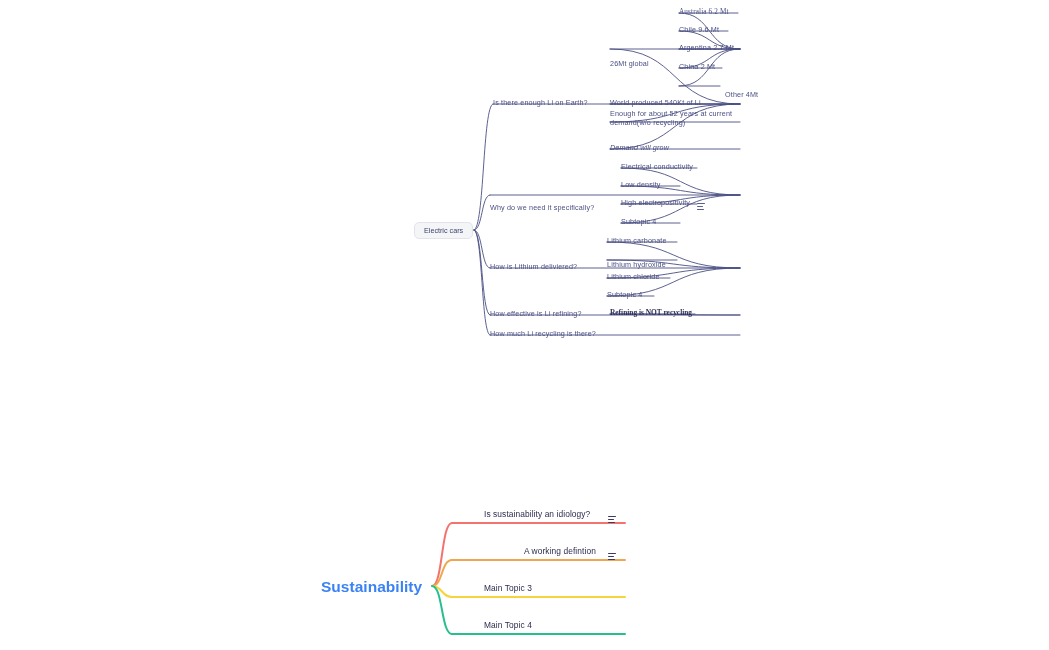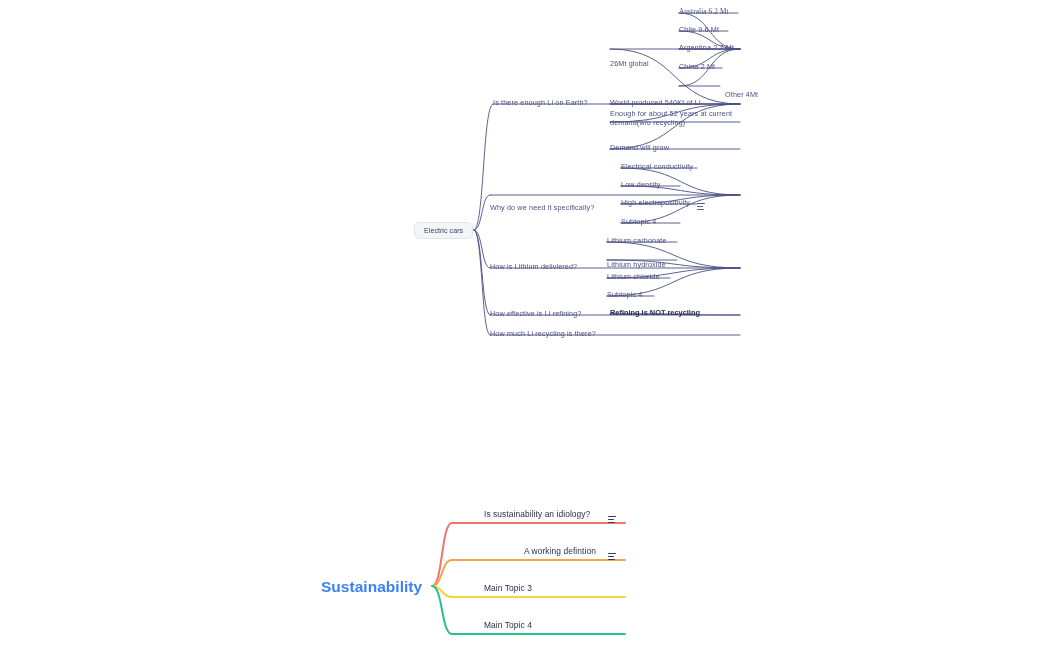--- a/index.html
+++ b/index.html
@@ -132,38 +132,38 @@
       <div class="root-box" style="left: 414px; top: 222px;">Electric cars</div>
       <div class="node" style="left: 493px; top: 91px;"><span class="lbl">Is there enough Li on Earth?</span></div>
       <div class="node" style="left: 610px; top: 52px;"><span class="lbl">26Mt global</span></div>
       <div class="node" style="left: 679px; top: 0px; font-family: Liberation Serif, serif;"><span class="lbl">Australia 6.2 Mt</span></div>
       <div class="node" style="left: 679px; top: 18px;"><span class="lbl">Chile 9.6 Mt</span></div>
       <div class="node" style="left: 679px; top: 36px;"><span class="lbl">Argentina 2.7 Mt</span></div>
       <div class="node" style="left: 679px; top: 55px;"><span class="lbl">China 2 Mt</span></div>
       <div class="node" style="left: 679px; top: 83px; margin-left: 46px;"><span class="lbl">Other 4Mt</span></div>
       <div class="node" style="left: 610px; top: 91px;"><span class="lbl">World produced 540Kt of Li</span></div>
       <div class="node" style="left: 610px; top: 109px;"><span class="lbl two-line">Enough for about 52 years at current demand(w/o recycling)</span></div>
-      <div class="node" style="left: 610px; top: 136px;"><span class="lbl">Demand will grow</span></div>
+      <div class="node" style="left: 610px; top: 136px; font-style: italic;"><span class="lbl">Demand will grow</span></div>
       <div class="node" style="left: 490px; top: 196px;"><span class="lbl">Why do we need it specifically?</span></div>
       <div class="node" style="left: 621px; top: 155px;"><span class="lbl">Electrical conductivity</span></div>
       <div class="node" style="left: 621px; top: 173px;"><span class="lbl">Low density</span></div>
       <div class="node" style="left: 621px; top: 191px;"><span class="lbl">High electropositivity</span></div>
       <div class="note-icon" style="left: 697px; top: 203px;">
         <i></i>
         <i></i>
         <i></i>
       </div>
       <div class="node" style="left: 621px; top: 210px;"><span class="lbl">Subtopic 4</span></div>
       <div class="node" style="left: 490px; top: 255px;"><span class="lbl">How is Lithium deliviered?</span></div>
       <div class="node" style="left: 607px; top: 229px;"><span class="lbl">Lithium carbonate</span></div>
       <div class="node" style="left: 607px; top: 253px;"><span class="lbl">Lithium hydroxide</span></div>
       <div class="node" style="left: 607px; top: 265px;"><span class="lbl">Lithium chloride</span></div>
       <div class="node" style="left: 607px; top: 283px;"><span class="lbl">Subtopic 4</span></div>
       <div class="node" style="left: 490px; top: 302px;"><span class="lbl">How effective is Li refining?</span></div>
-      <div class="node" style="left: 610px; top: 301px;"><span class="bold-note">Refining is NOT recycling</span></div>
+      <div class="node" style="left: 610px; top: 301px; font-family: Liberation Serif, serif;"><span class="bold-note">Refining is NOT recycling</span></div>
       <div class="node" style="left: 490px; top: 322px;"><span class="lbl">How much Li recycling is there?</span></div>
       <div class="sus-title" style="left: 321px; top: 578px;">Sustainability</div>
       <div class="sus-lbl" style="left: 484px; top: 509px;">Is sustainability an idiology?</div>
       <div class="note-icon dark" style="left: 608px; top: 516px;">
         <i></i>
         <i></i>
         <i></i>
       </div>
       <div class="sus-lbl" style="left: 484px; top: 546px; margin-left: 40px;">A working defintion</div>
       <div class="note-icon dark" style="left: 608px; top: 553px;">

